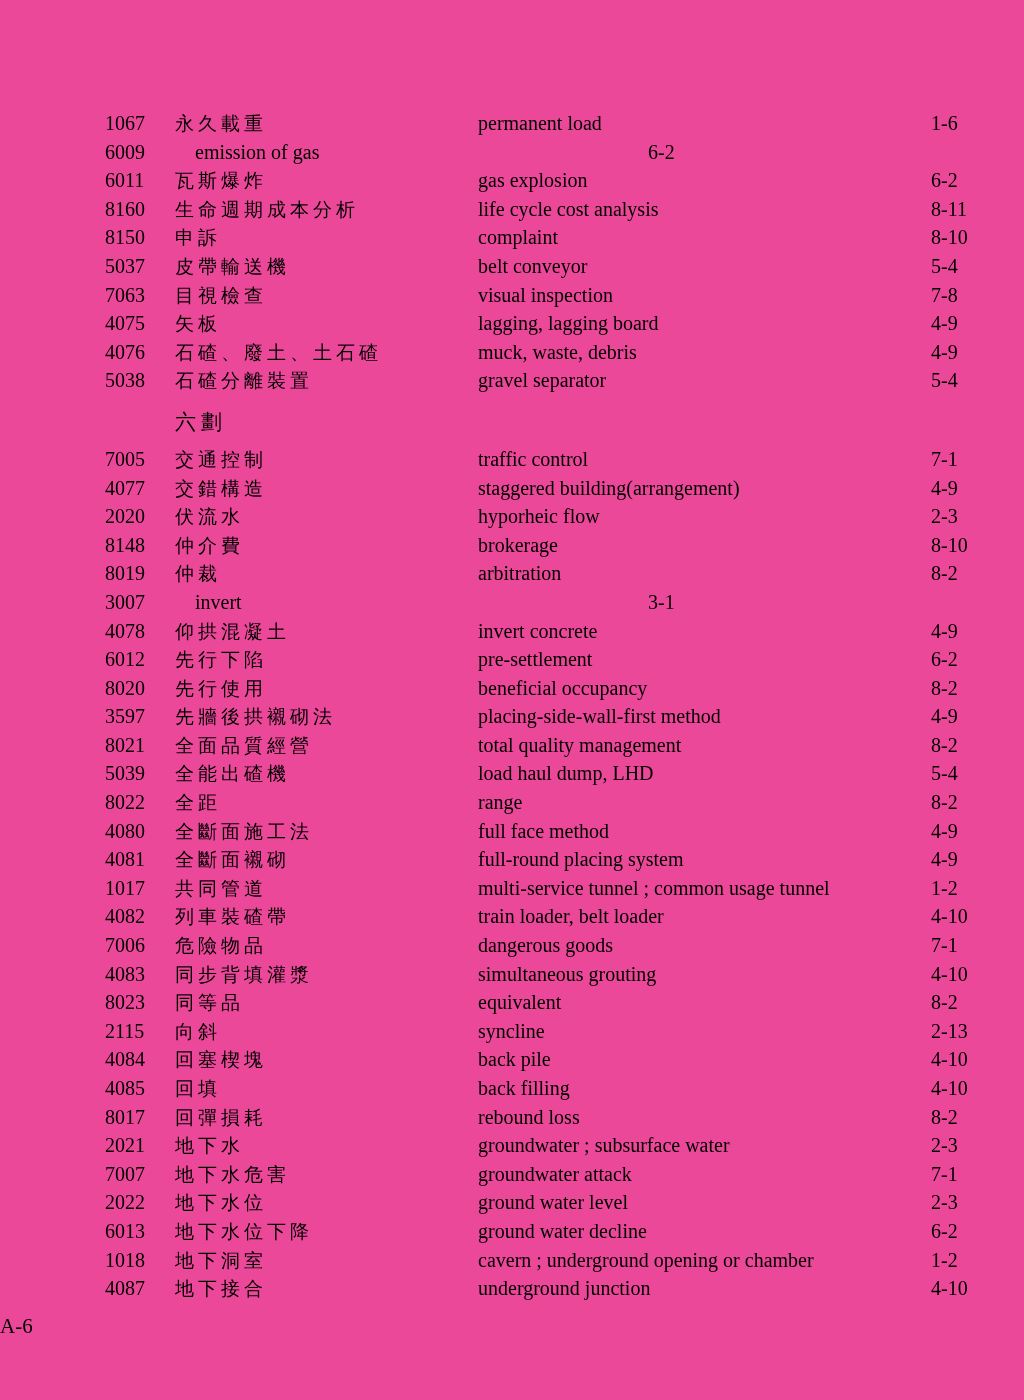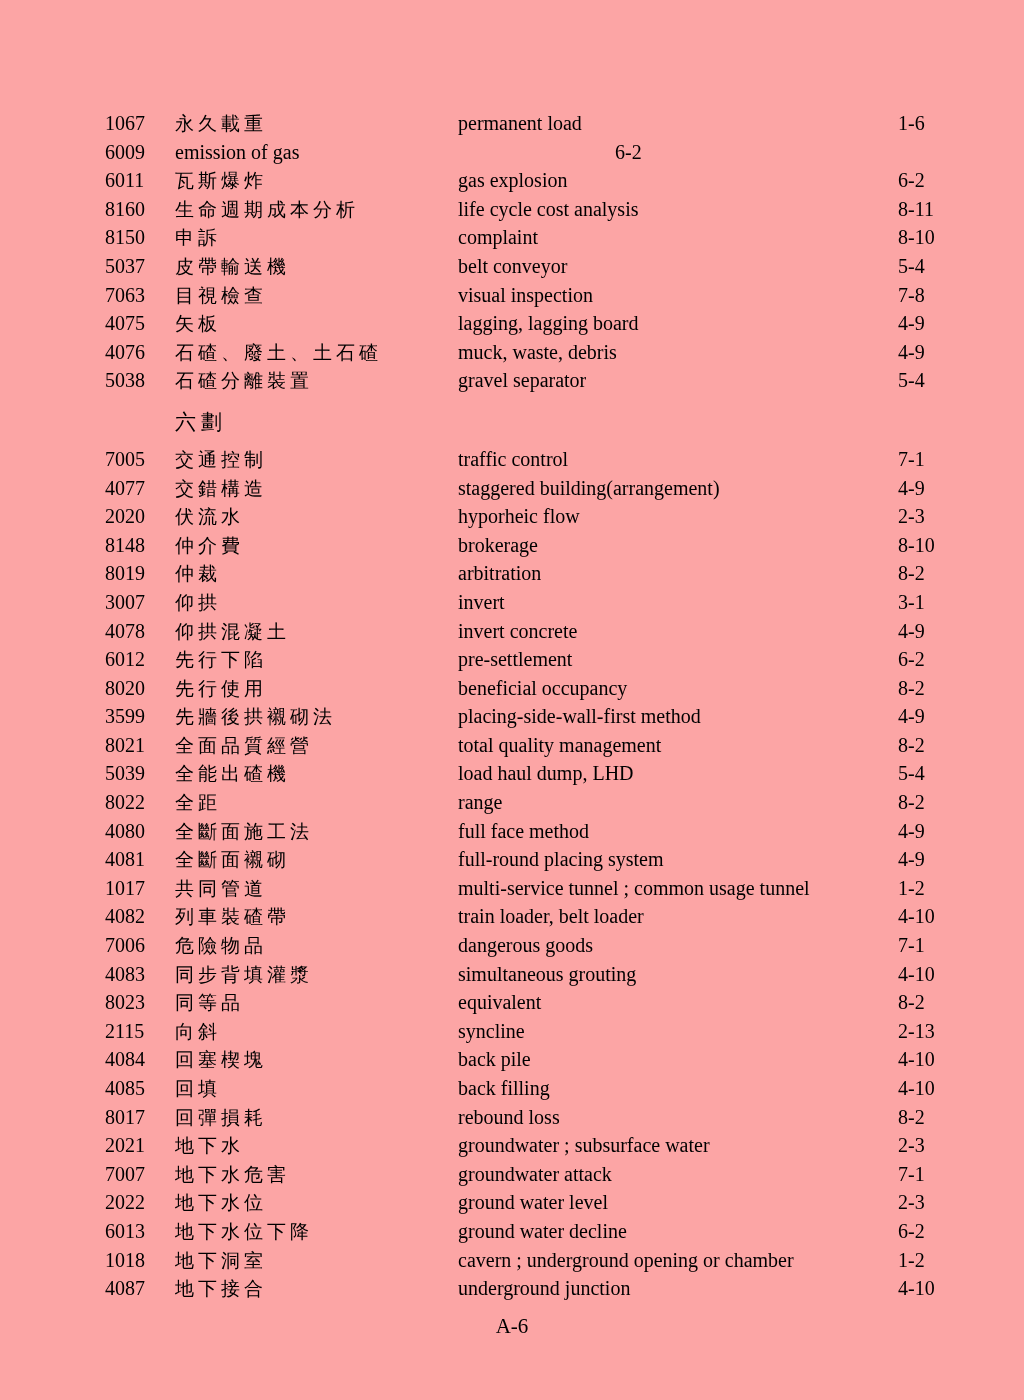--- a/index.html
+++ b/index.html
@@ -11,21 +11,21 @@
     width: 1024px;
     height: 1400px;
     color: #000000;
     font-family: "Liberation Serif", "DejaVu Serif", serif;
     overflow: hidden;
   }
   .page {
     position: relative;
     width: 1024px;
     height: 1400px;
-    background: #fca5a5;
+    background: #ec4899;
   }
   .glossary {
     position: absolute;
     top: 109px;
     left: 105px;
     right: 10px;
   }
   .row {
     display: flex;
     align-items: baseline;
@@ -40,38 +40,40 @@
   }
   .c-zh {
     width: 283px;
     flex: 0 0 283px;
     font-size: 19px;
     letter-spacing: 4px;
   }
   .c-en {
     width: 440px;
     flex: 0 0 440px;
+    margin-left: 20px;
   }
   .c-pg {
     flex: 1 1 auto;
+    margin-left: 13px;
   }
   .section-header {
     margin: 12px 0 8px 70px;
     height: 30px;
     line-height: 30px;
     font-size: 21px;
     font-weight: 400;
     letter-spacing: 5px;
   }
   .page-footer {
     position: absolute;
     top: 1312px;
     left: 0;
     width: 1024px;
-    text-align: center;
+    text-align: left;
     font-size: 21px;
     line-height: 28px;
   }
 </style>
 </head>
 <body>
 
 <div class="page">
   <main class="glossary" id="glossary">
       <div class="row">
@@ -159,21 +161,20 @@
         <span class="c-pg">8-10</span>
       </div>
       <div class="row">
         <span class="c-id">8019</span>
         <span class="c-zh">仲裁</span>
         <span class="c-en">arbitration</span>
         <span class="c-pg">8-2</span>
       </div>
       <div class="row">
         <span class="c-id">3007</span>
-        <span class="c-zh">仰拱</span>
         <span class="c-en">invert</span>
         <span class="c-pg">3-1</span>
       </div>
       <div class="row">
         <span class="c-id">4078</span>
         <span class="c-zh">仰拱混凝土</span>
         <span class="c-en">invert concrete</span>
         <span class="c-pg">4-9</span>
       </div>
       <div class="row">
@@ -182,21 +183,21 @@
         <span class="c-en">pre-settlement</span>
         <span class="c-pg">6-2</span>
       </div>
       <div class="row">
         <span class="c-id">8020</span>
         <span class="c-zh">先行使用</span>
         <span class="c-en">beneficial occupancy</span>
         <span class="c-pg">8-2</span>
       </div>
       <div class="row">
-        <span class="c-id">3599</span>
+        <span class="c-id">3597</span>
         <span class="c-zh">先牆後拱襯砌法</span>
         <span class="c-en">placing-side-wall-first method</span>
         <span class="c-pg">4-9</span>
       </div>
       <div class="row">
         <span class="c-id">8021</span>
         <span class="c-zh">全面品質經營</span>
         <span class="c-en">total quality management</span>
         <span class="c-pg">8-2</span>
       </div>

